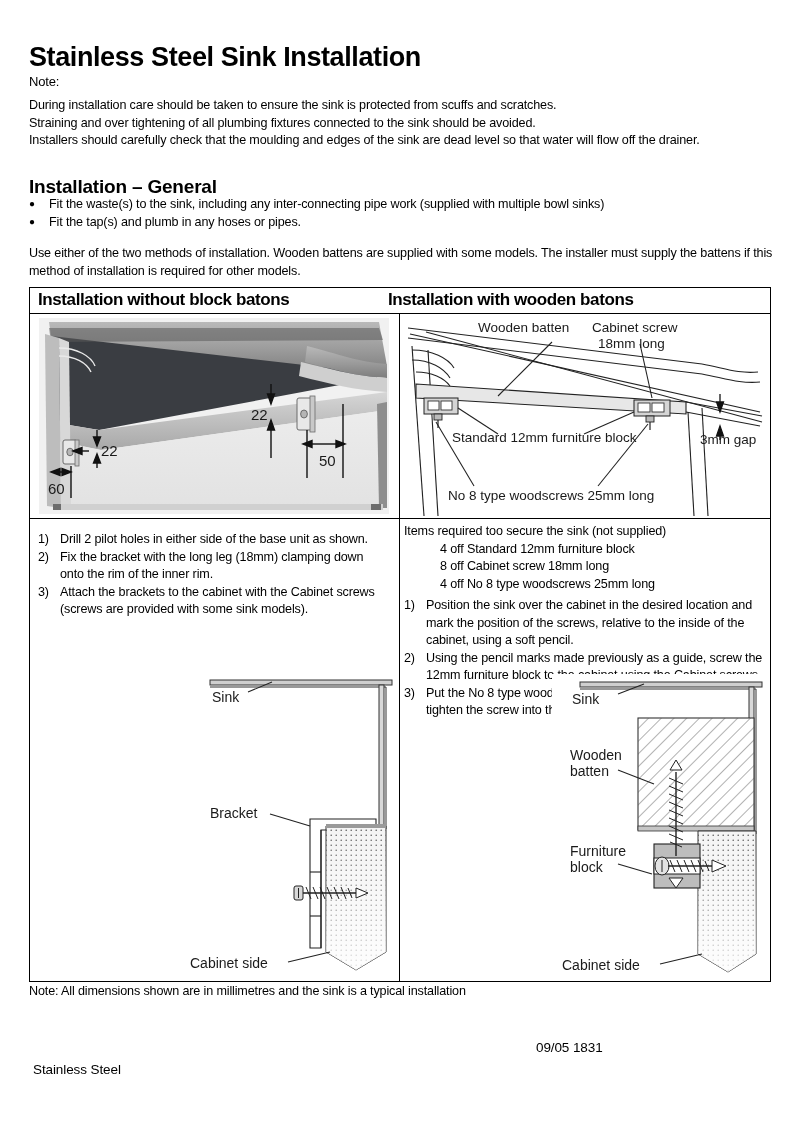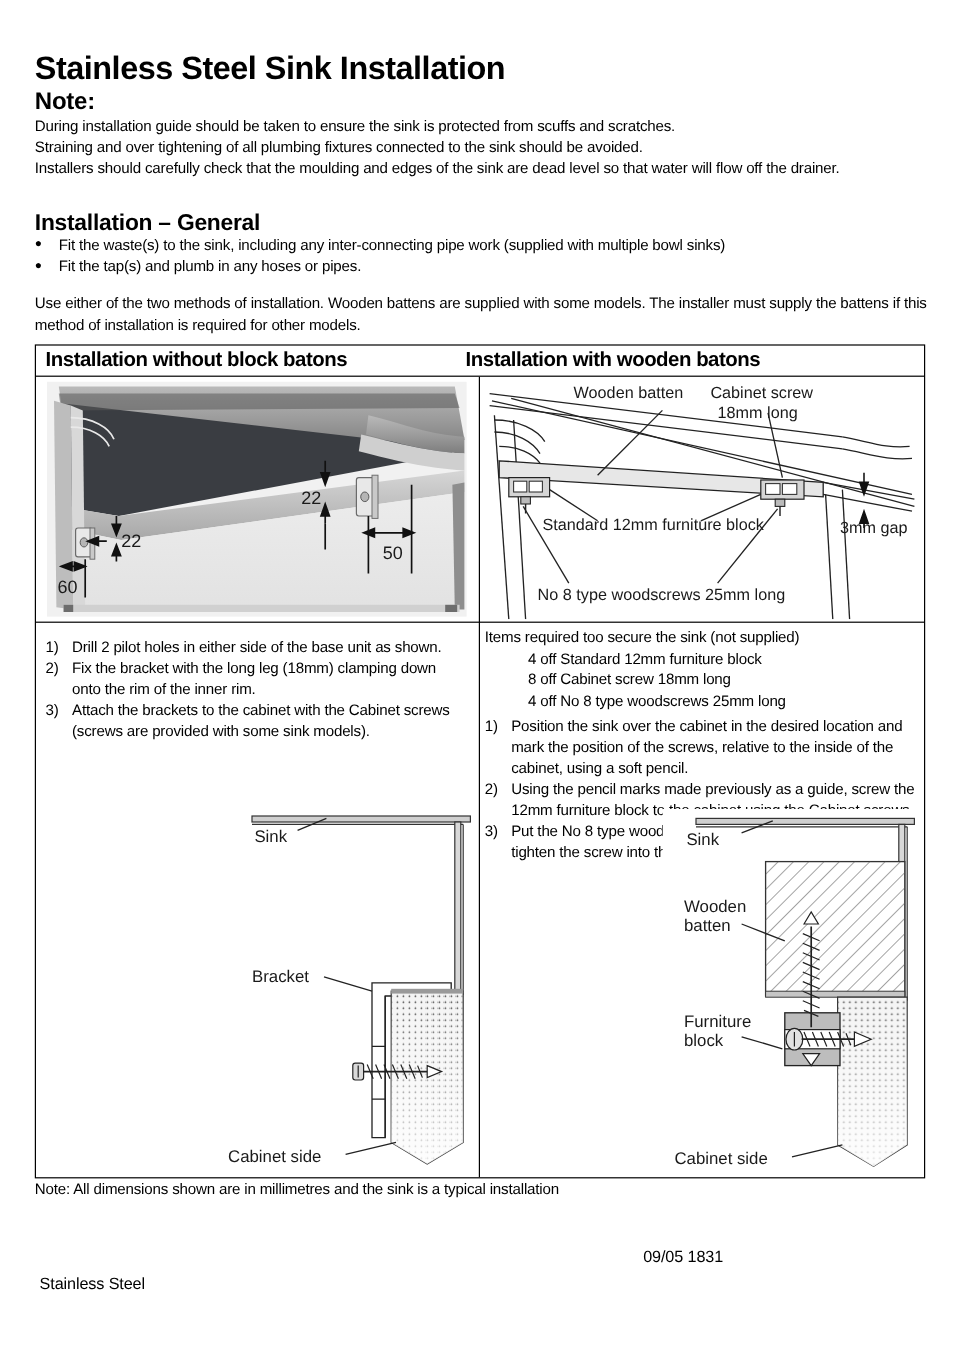--- a/index.html
+++ b/index.html
@@ -27,22 +27,22 @@
     position: absolute;
     left: 29px; top: 42px;
     font-size: 27px;
     font-weight: bold;
     letter-spacing: -0.4px;
     white-space: nowrap;
   }
   .note-head {
     position: absolute;
     left: 29px; top: 74px;
-    font-size: 20px;
-    font-weight: bold;
+    font-size: 13px;
+    font-weight: normal;
     letter-spacing: -0.2px;
     text-align: right;
   }
   .note-lines {
     position: absolute;
     left: 29px; top: 97px;
     width: 745px;
     font-size: 12.6px;
     line-height: 17.5px;
     letter-spacing: -0.15px;
@@ -197,21 +197,21 @@
 </style>
 </head>
 <body>
 
 <div class="page">
 
   <div class="doc-title">Stainless Steel Sink Installation</div>
   <div class="note-head">Note:</div>
 
   <div class="note-lines">
-    <div>During installation guide should be taken to ensure the sink is protected from scuffs and scratches.</div>
+    <div>During installation care should be taken to ensure the sink is protected from scuffs and scratches.</div>
     <div>Straining and over tightening of all plumbing fixtures connected to the sink should be avoided.</div>
     <div>Installers should carefully check that the moulding and edges of the sink are dead level so that water will flow off the drainer.</div>
   </div>
 
   <div class="install-head">Installation – General</div>
 
   <div class="bullets">
     <div class="b-row">
       <div class="b-dot">●</div>
       <div>Fit the waste(s) to the sink, including any inter-connecting pipe work (supplied with multiple bowl sinks)</div>

